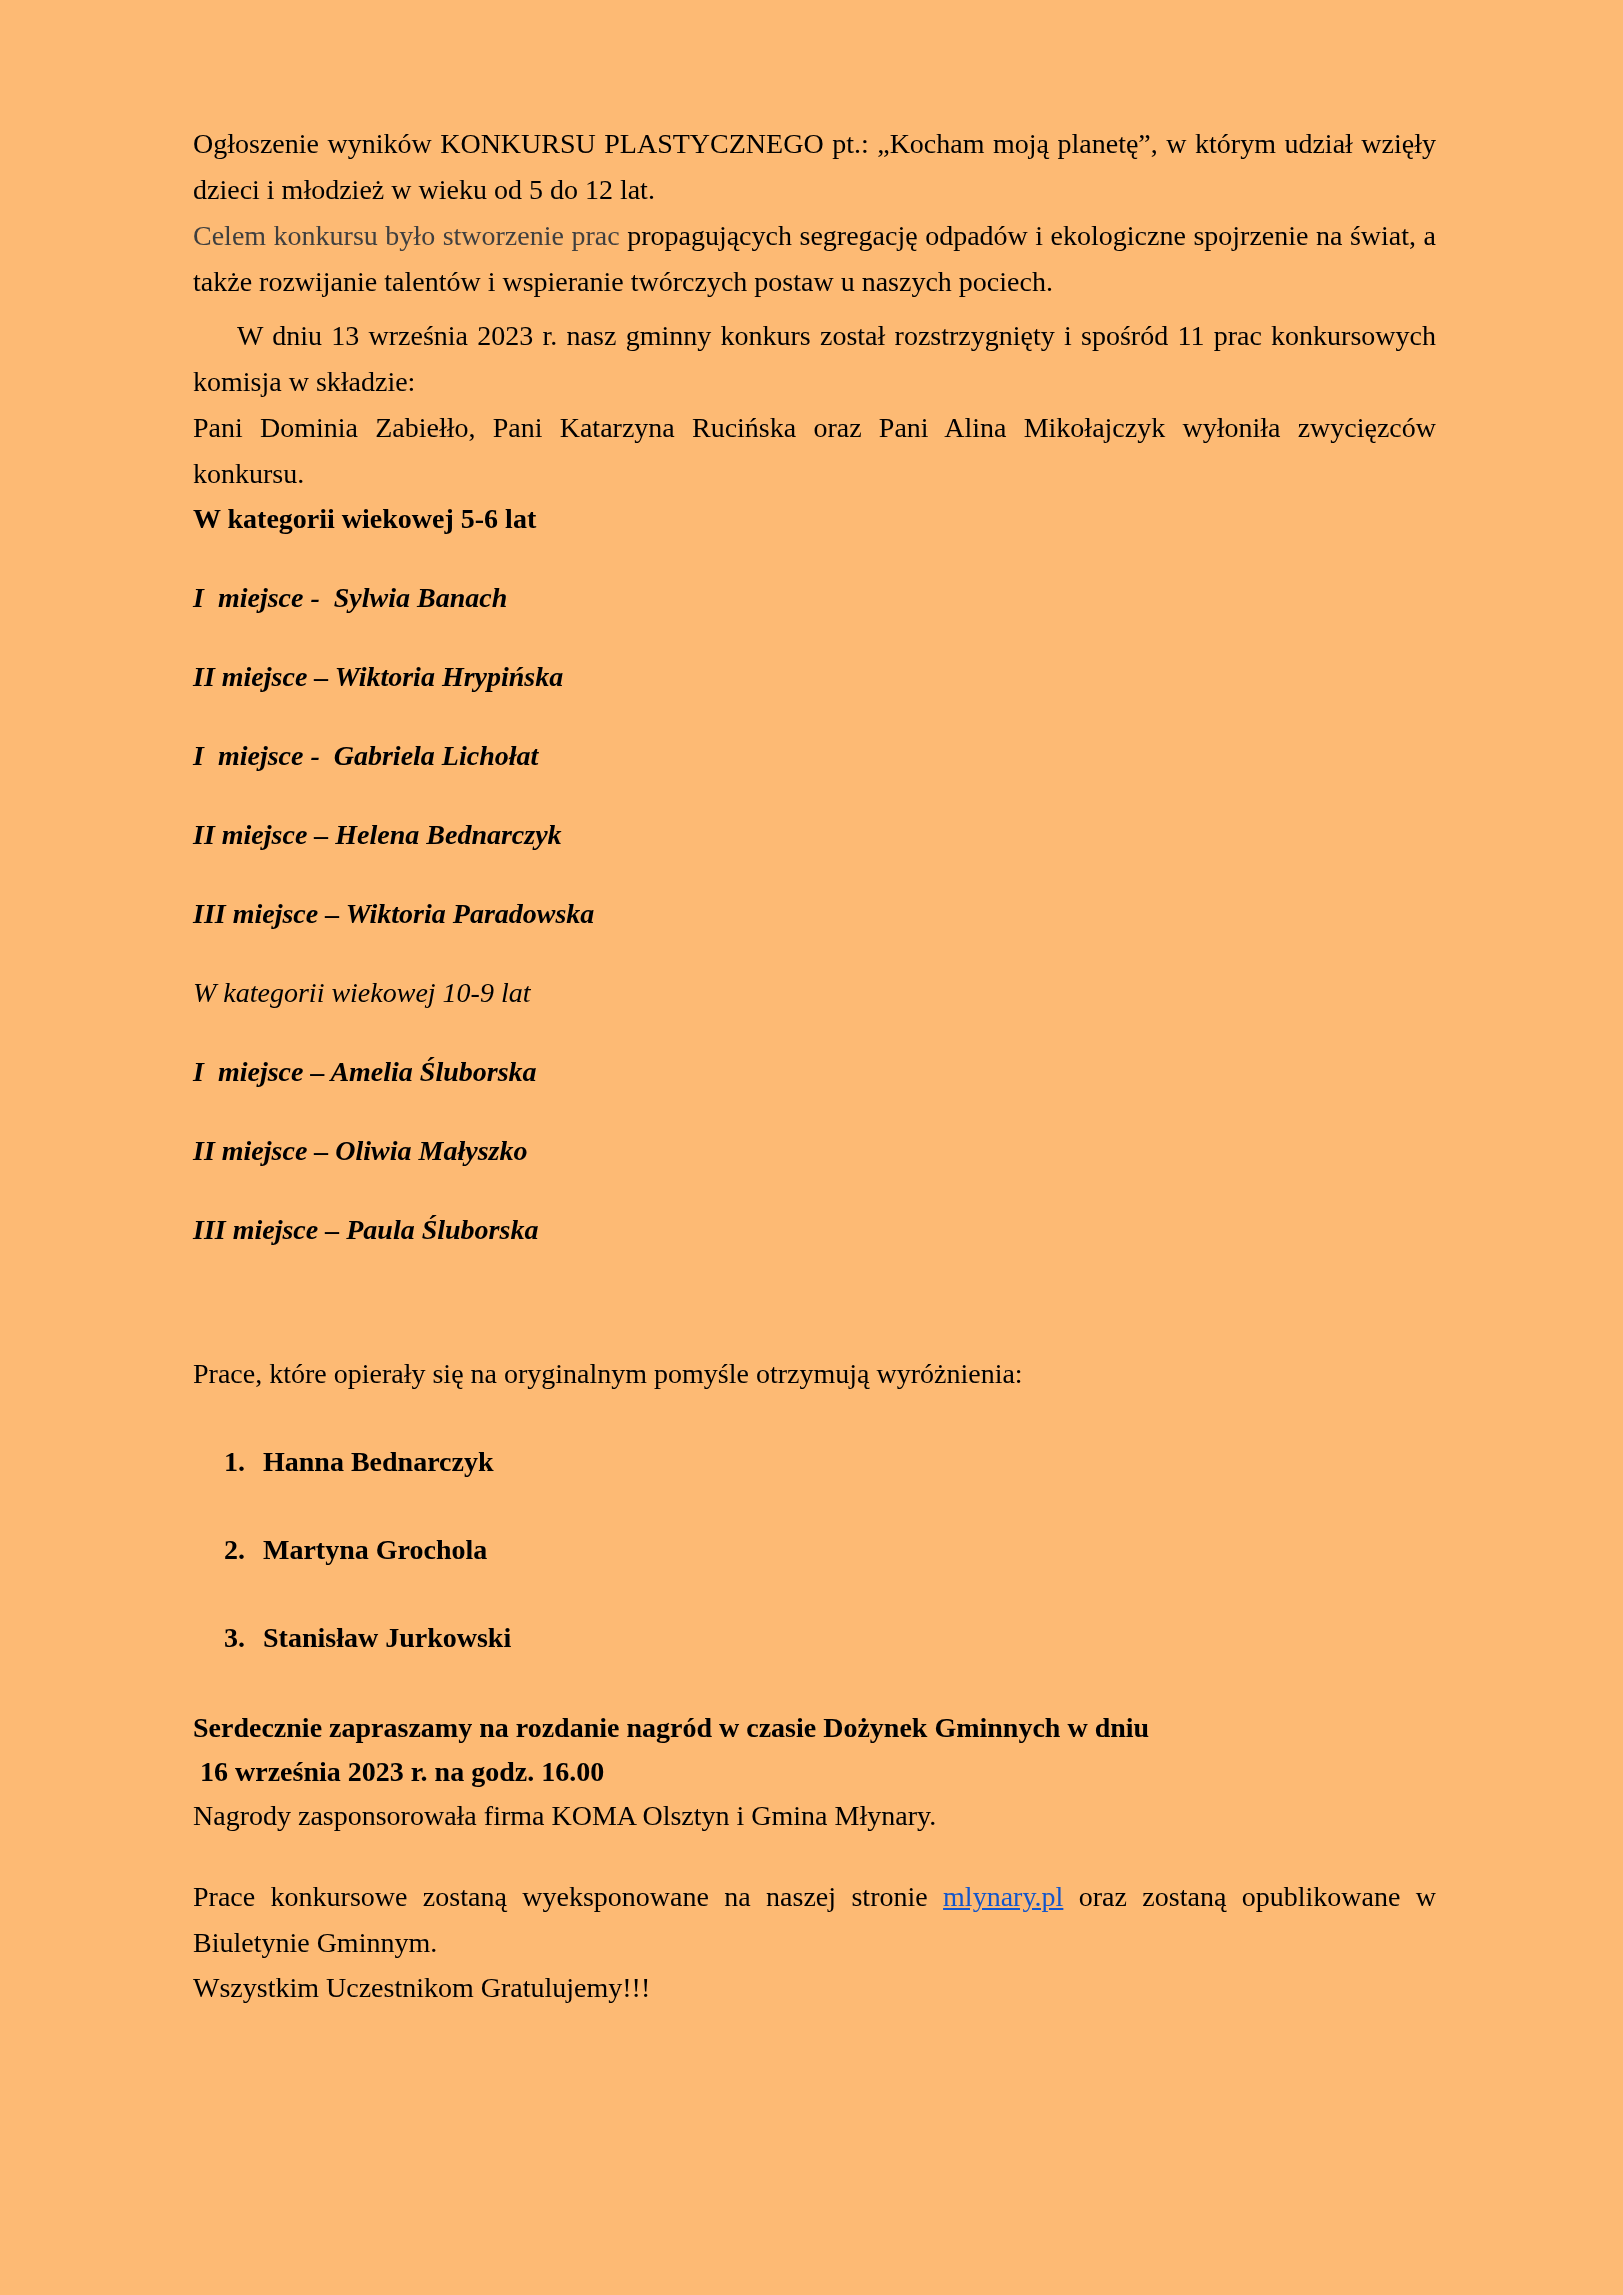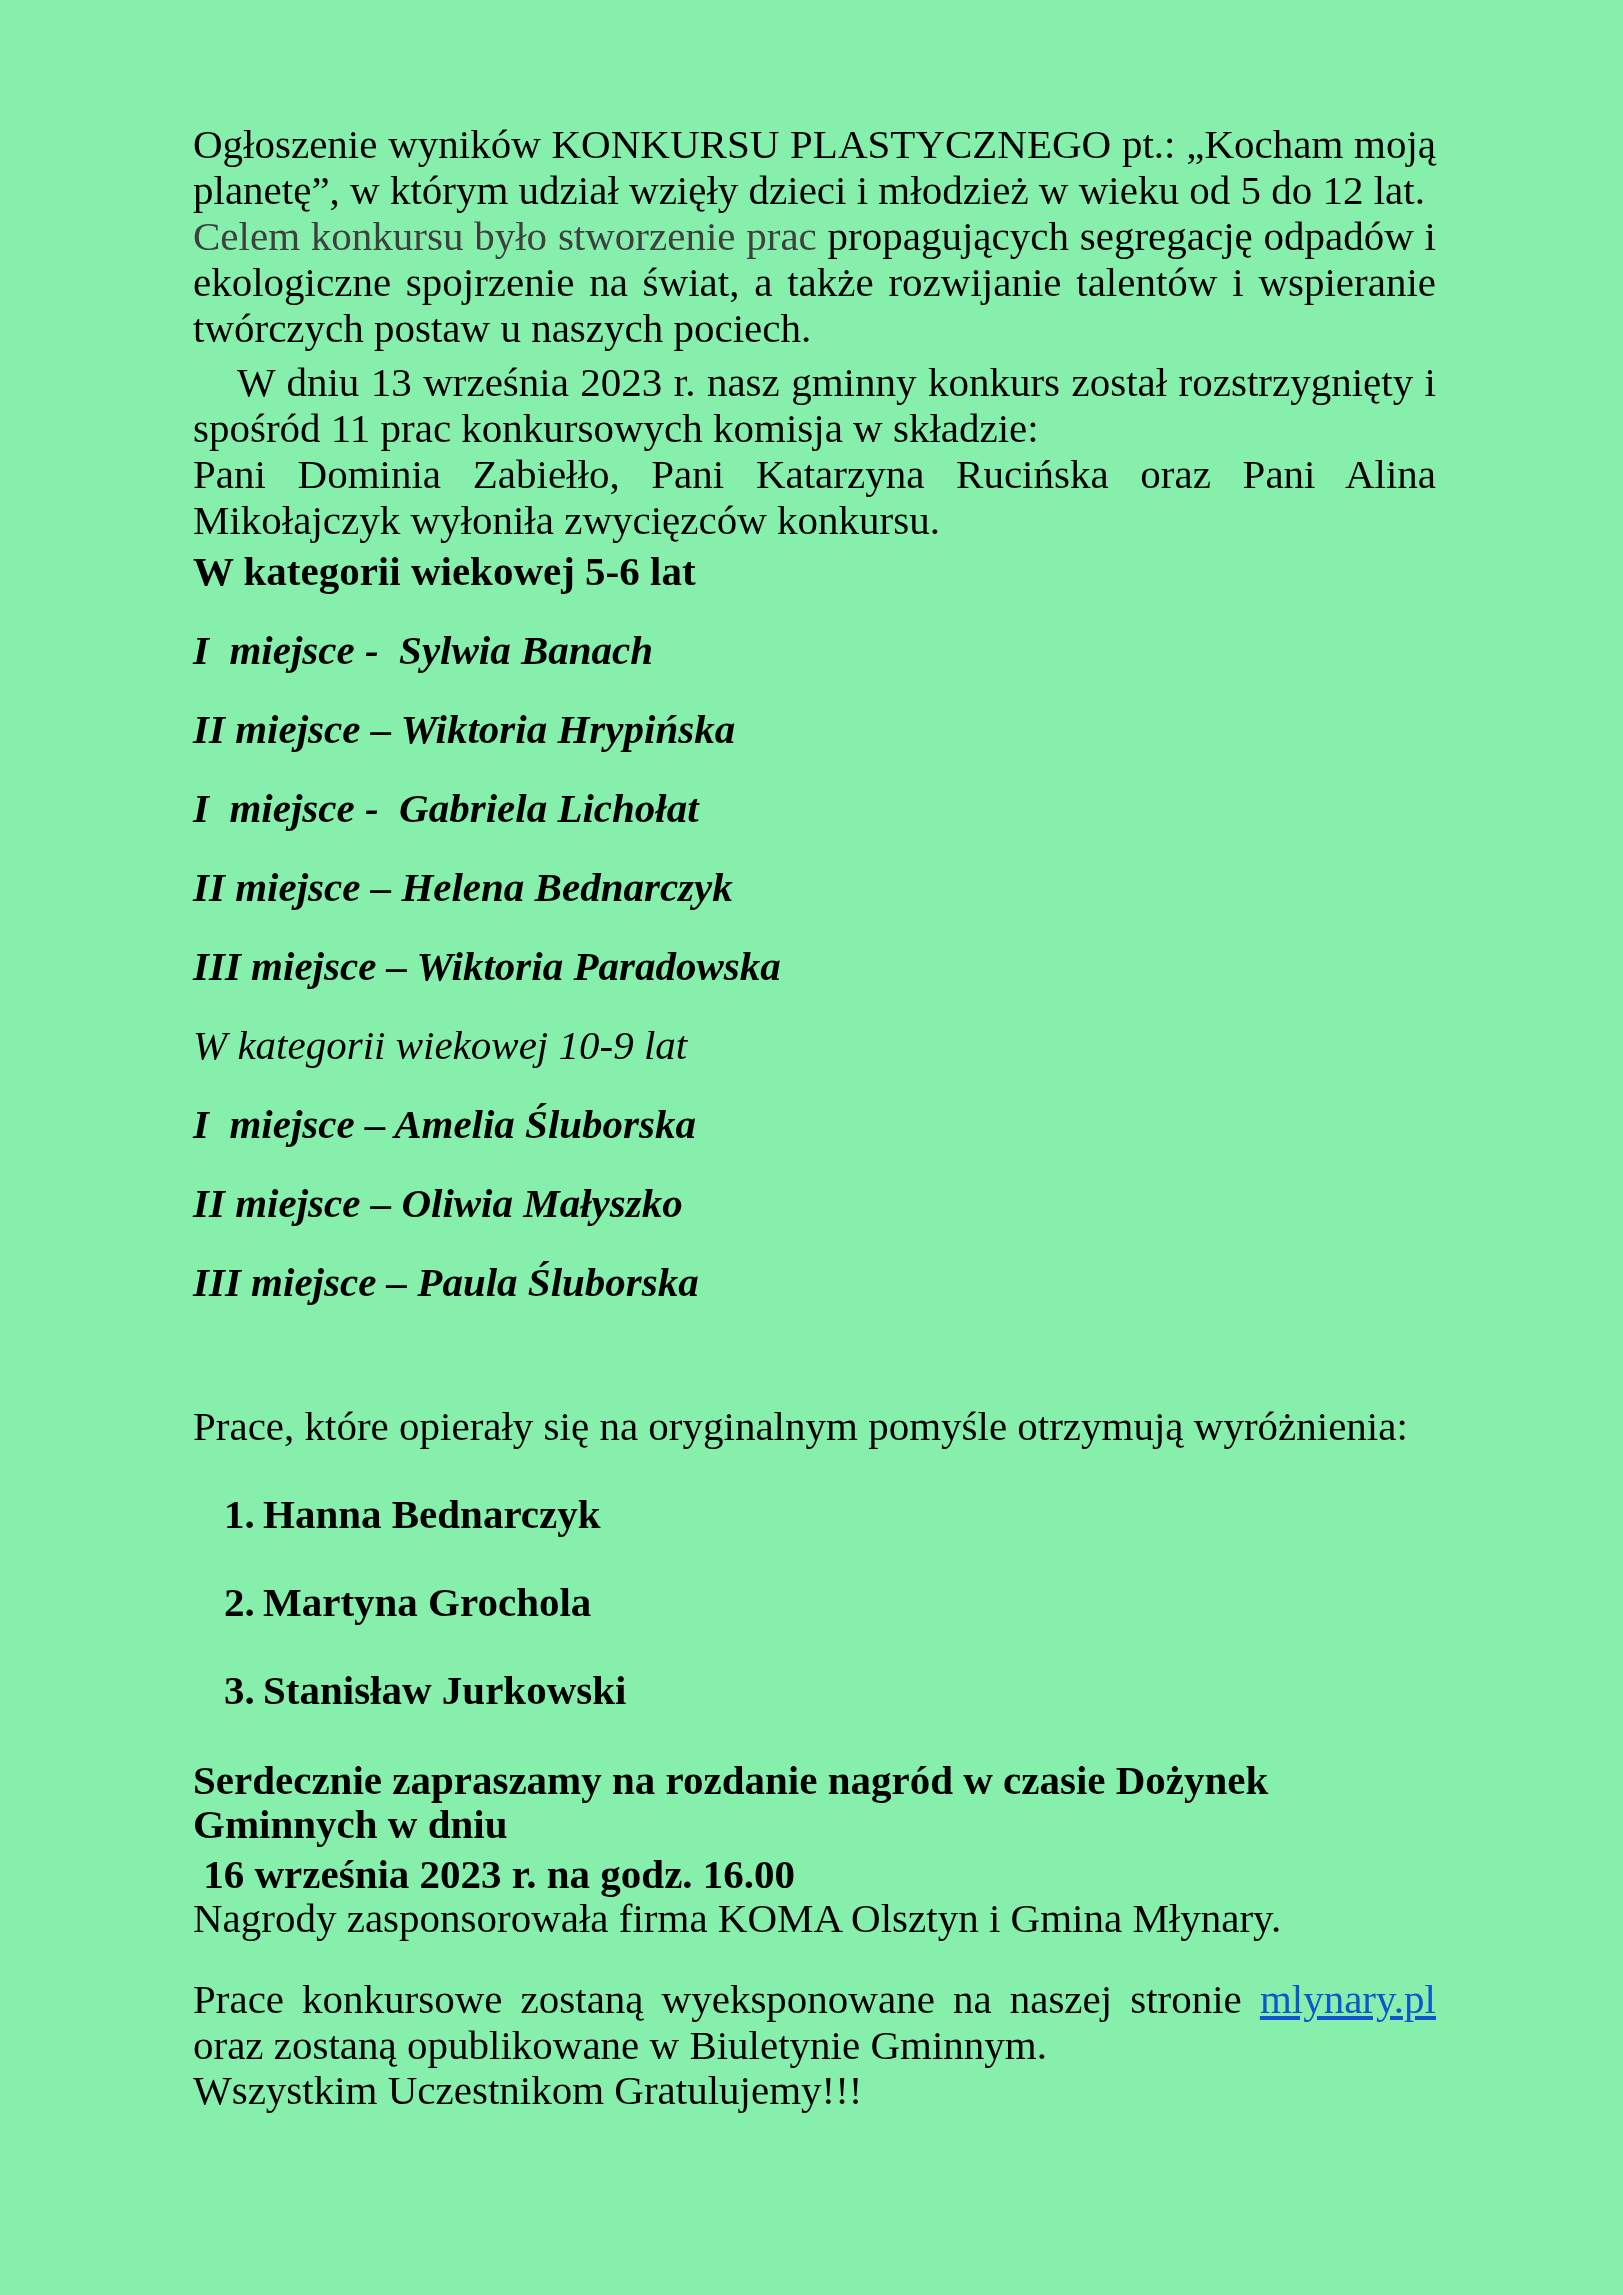--- a/index.html
+++ b/index.html
@@ -6,38 +6,38 @@
     margin: 0;
     padding: 0;
     background: #ffffff;
   }
   .page {
     position: relative;
     width: 1623px;
     height: 2295px;
     box-sizing: border-box;
     padding: 121px 187px 0 193px;
-    background: #86efac;
+    background: #fdba74;
     color: #000000;
     font-family: "Liberation Serif", "DejaVu Serif", serif;
-    font-size: 41px;
+    font-size: 28px;
     overflow: hidden;
   }
   p { margin: 0; }
   .para {
     text-align: justify;
     line-height: 46px;
   }
   .muted { color: #3f3f3f; }
   .indent-first { text-indent: 44px; margin-top: 7.9px; }
   .line {
     line-height: 44px;
     white-space: pre-wrap;
   }
-  .bold { font-weight: bold; margin-top: 6px; }
+  .bold { font-weight: bold; }
   .gap { margin-top: 35px; font-style: italic; }
   .results-heading { margin-top: 43px; }
   .dist-intro { margin-top: 100px; }
   .dist-list { margin-top: 26px; }
   .dist-item {
     padding-left: 31px;
     line-height: 44px;
     font-weight: bold;
     white-space: pre-wrap;
     margin-top: 44px;

